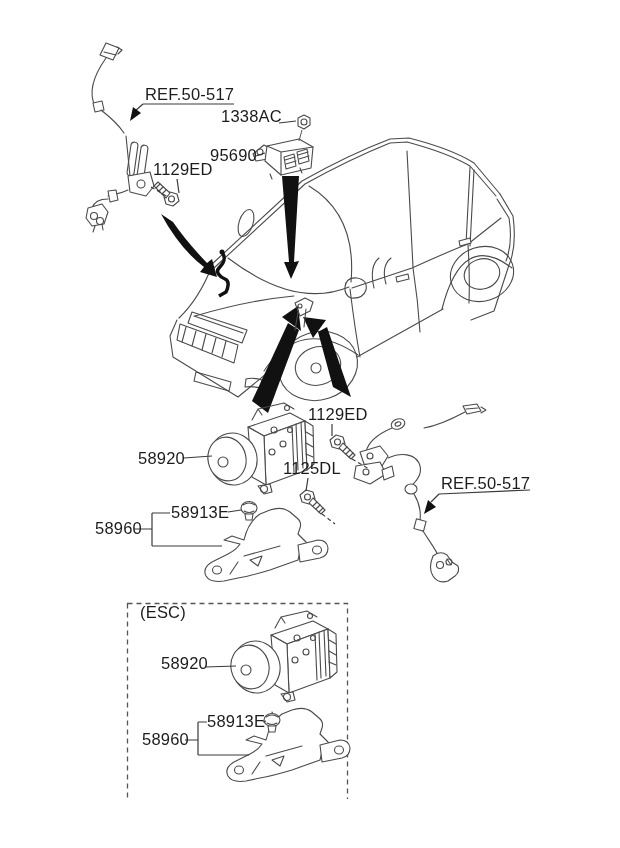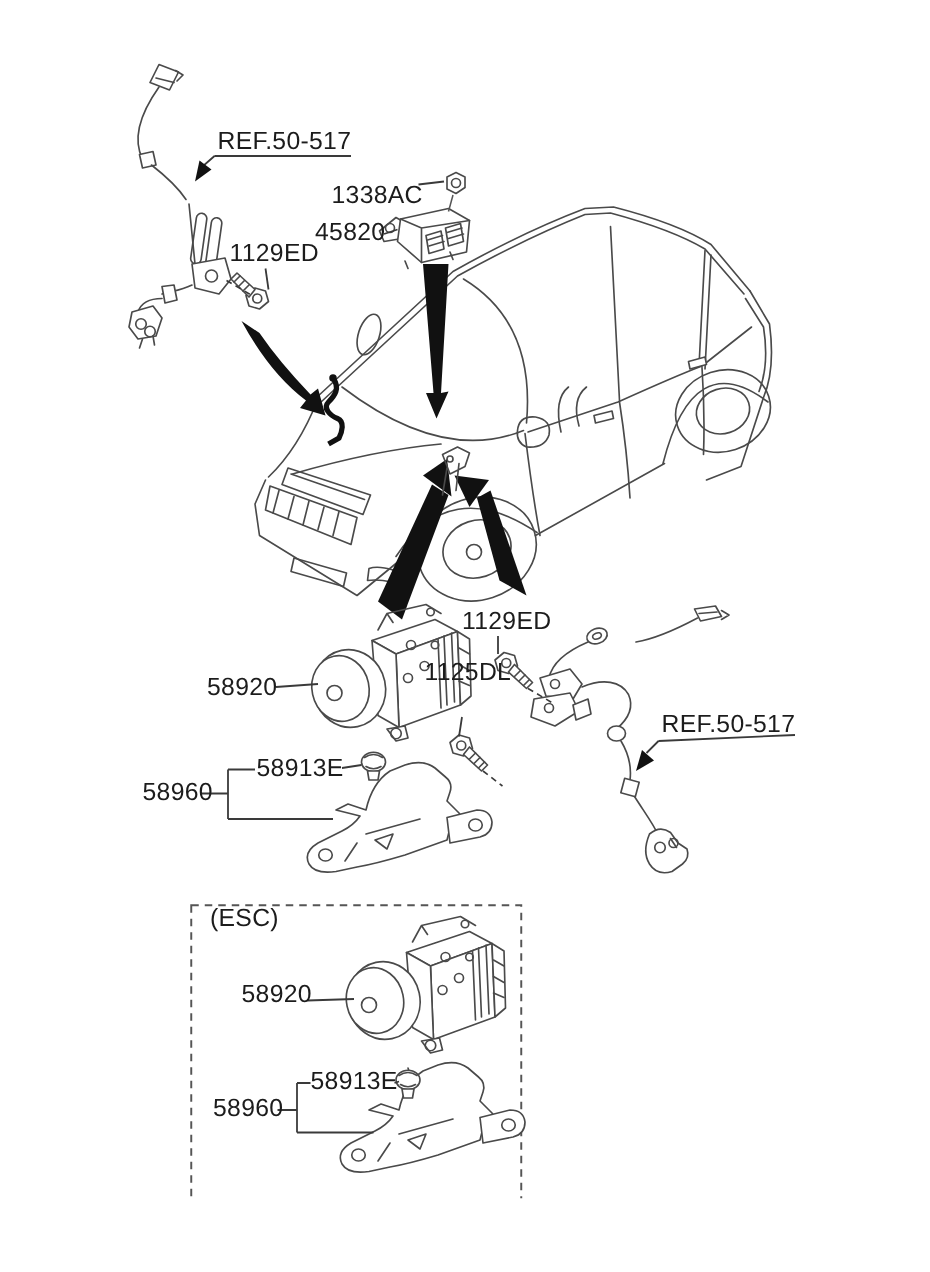--- a/index.html
+++ b/index.html
@@ -244,26 +244,26 @@
     <path class="leader" d="M228,512 L241,510 M152,513 L170,513 M152,513 L152,546 M152,546 L222,546 M134,529 L152,529"></path>
 
     <path class="leader" d="M439,494 L530,490 M439,494 L431,502"></path>
     <polygon class="blackfill" points="424,514 428,500 436,507"></polygon>
 
     <path class="leader" d="M205,667 L236,666 M263,722 L266,721 M198,722 L198,755 M198,722 L207,722 M198,755 L249,755 M185,740 L198,740"></path>
   </g>
 </svg>
 
   <span class="lbl" style="left:145px;top:86px">REF.50-517</span>
-  <span class="lbl" style="left:221px;top:122px">1338AC</span>
-  <span class="lbl" style="left:210px;top:147px">45820</span>
+  <span class="lbl" style="left:221px;top:108px">1338AC</span>
+  <span class="lbl" style="left:210px;top:147px">95690</span>
   <span class="lbl" style="left:153px;top:161px">1129ED</span>
   <span class="lbl" style="left:138px;top:450px">58920</span>
   <span class="lbl" style="left:308px;top:406px">1129ED</span>
-  <span class="lbl" style="left:283px;top:440px">1125DL</span>
+  <span class="lbl" style="left:283px;top:460px">1125DL</span>
   <span class="lbl" style="left:171px;top:504px">58913E</span>
   <span class="lbl" style="left:95px;top:520px">58960</span>
   <span class="lbl" style="left:441px;top:475px">REF.50-517</span>
   <span class="lbl" style="left:140px;top:604px">(ESC)</span>
   <span class="lbl" style="left:161px;top:655px">58920</span>
   <span class="lbl" style="left:207px;top:713px">58913E</span>
   <span class="lbl" style="left:142px;top:731px">58960</span>
 </div>
 
 </body></html>

